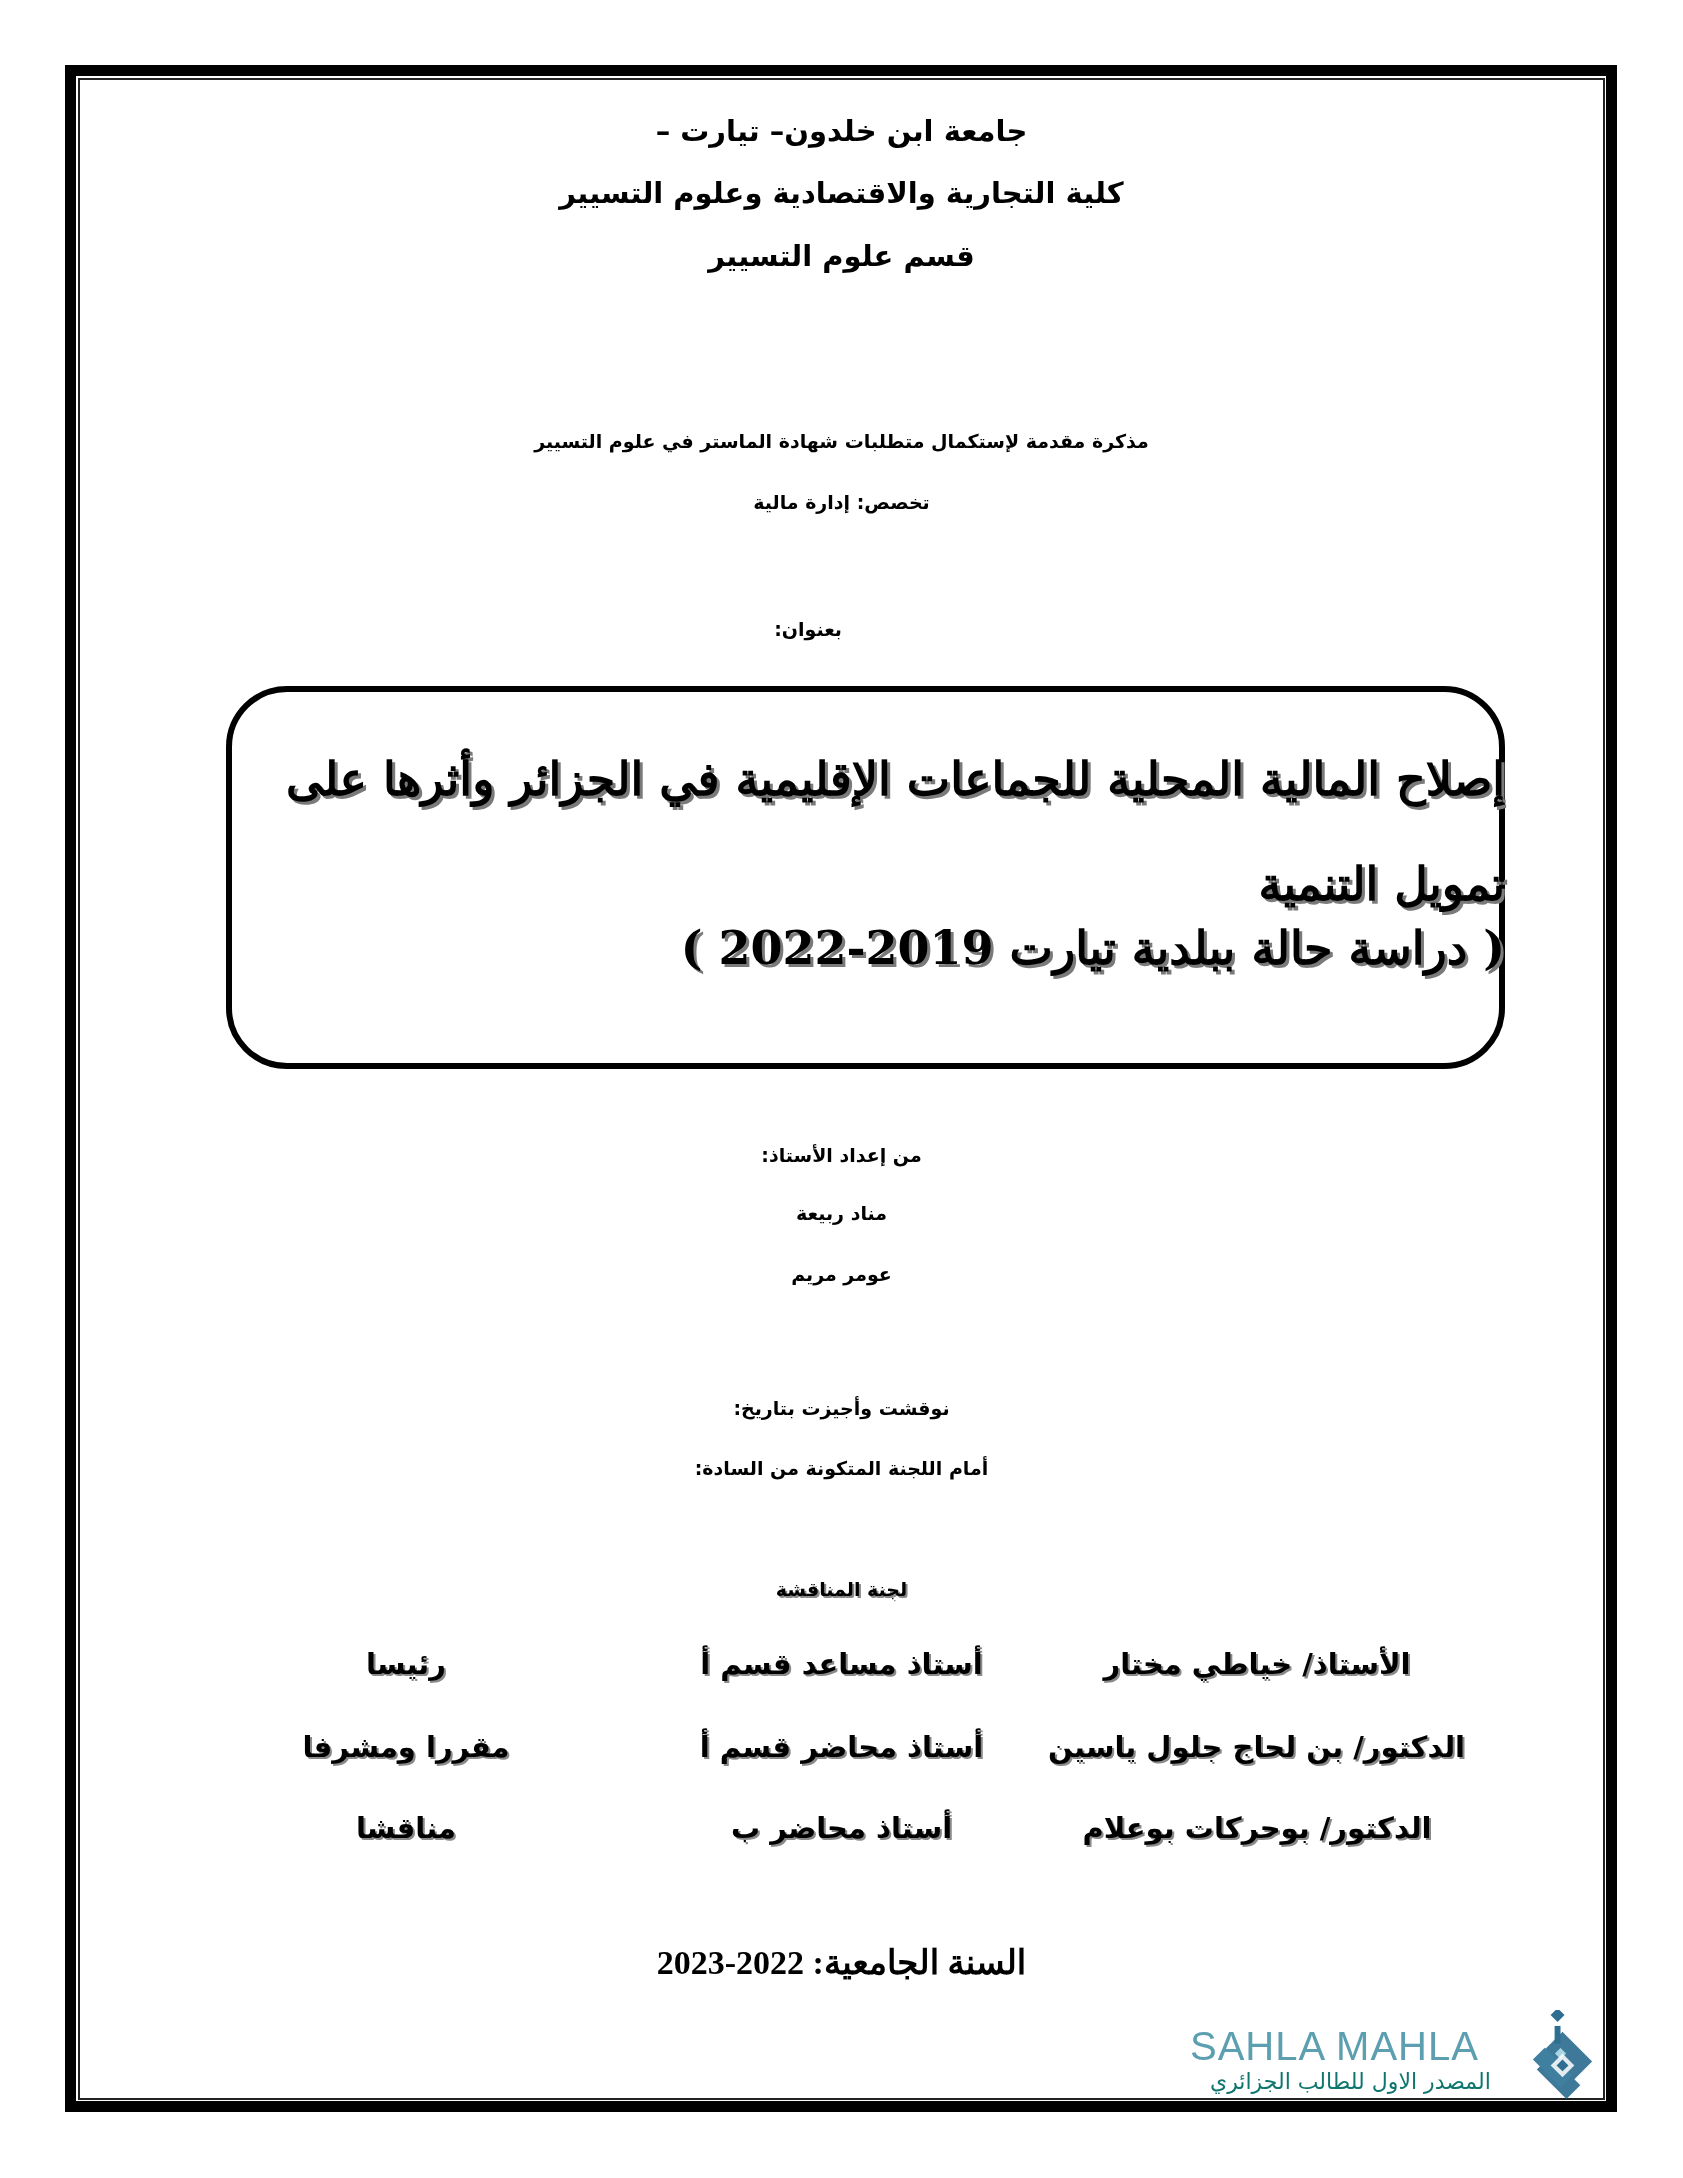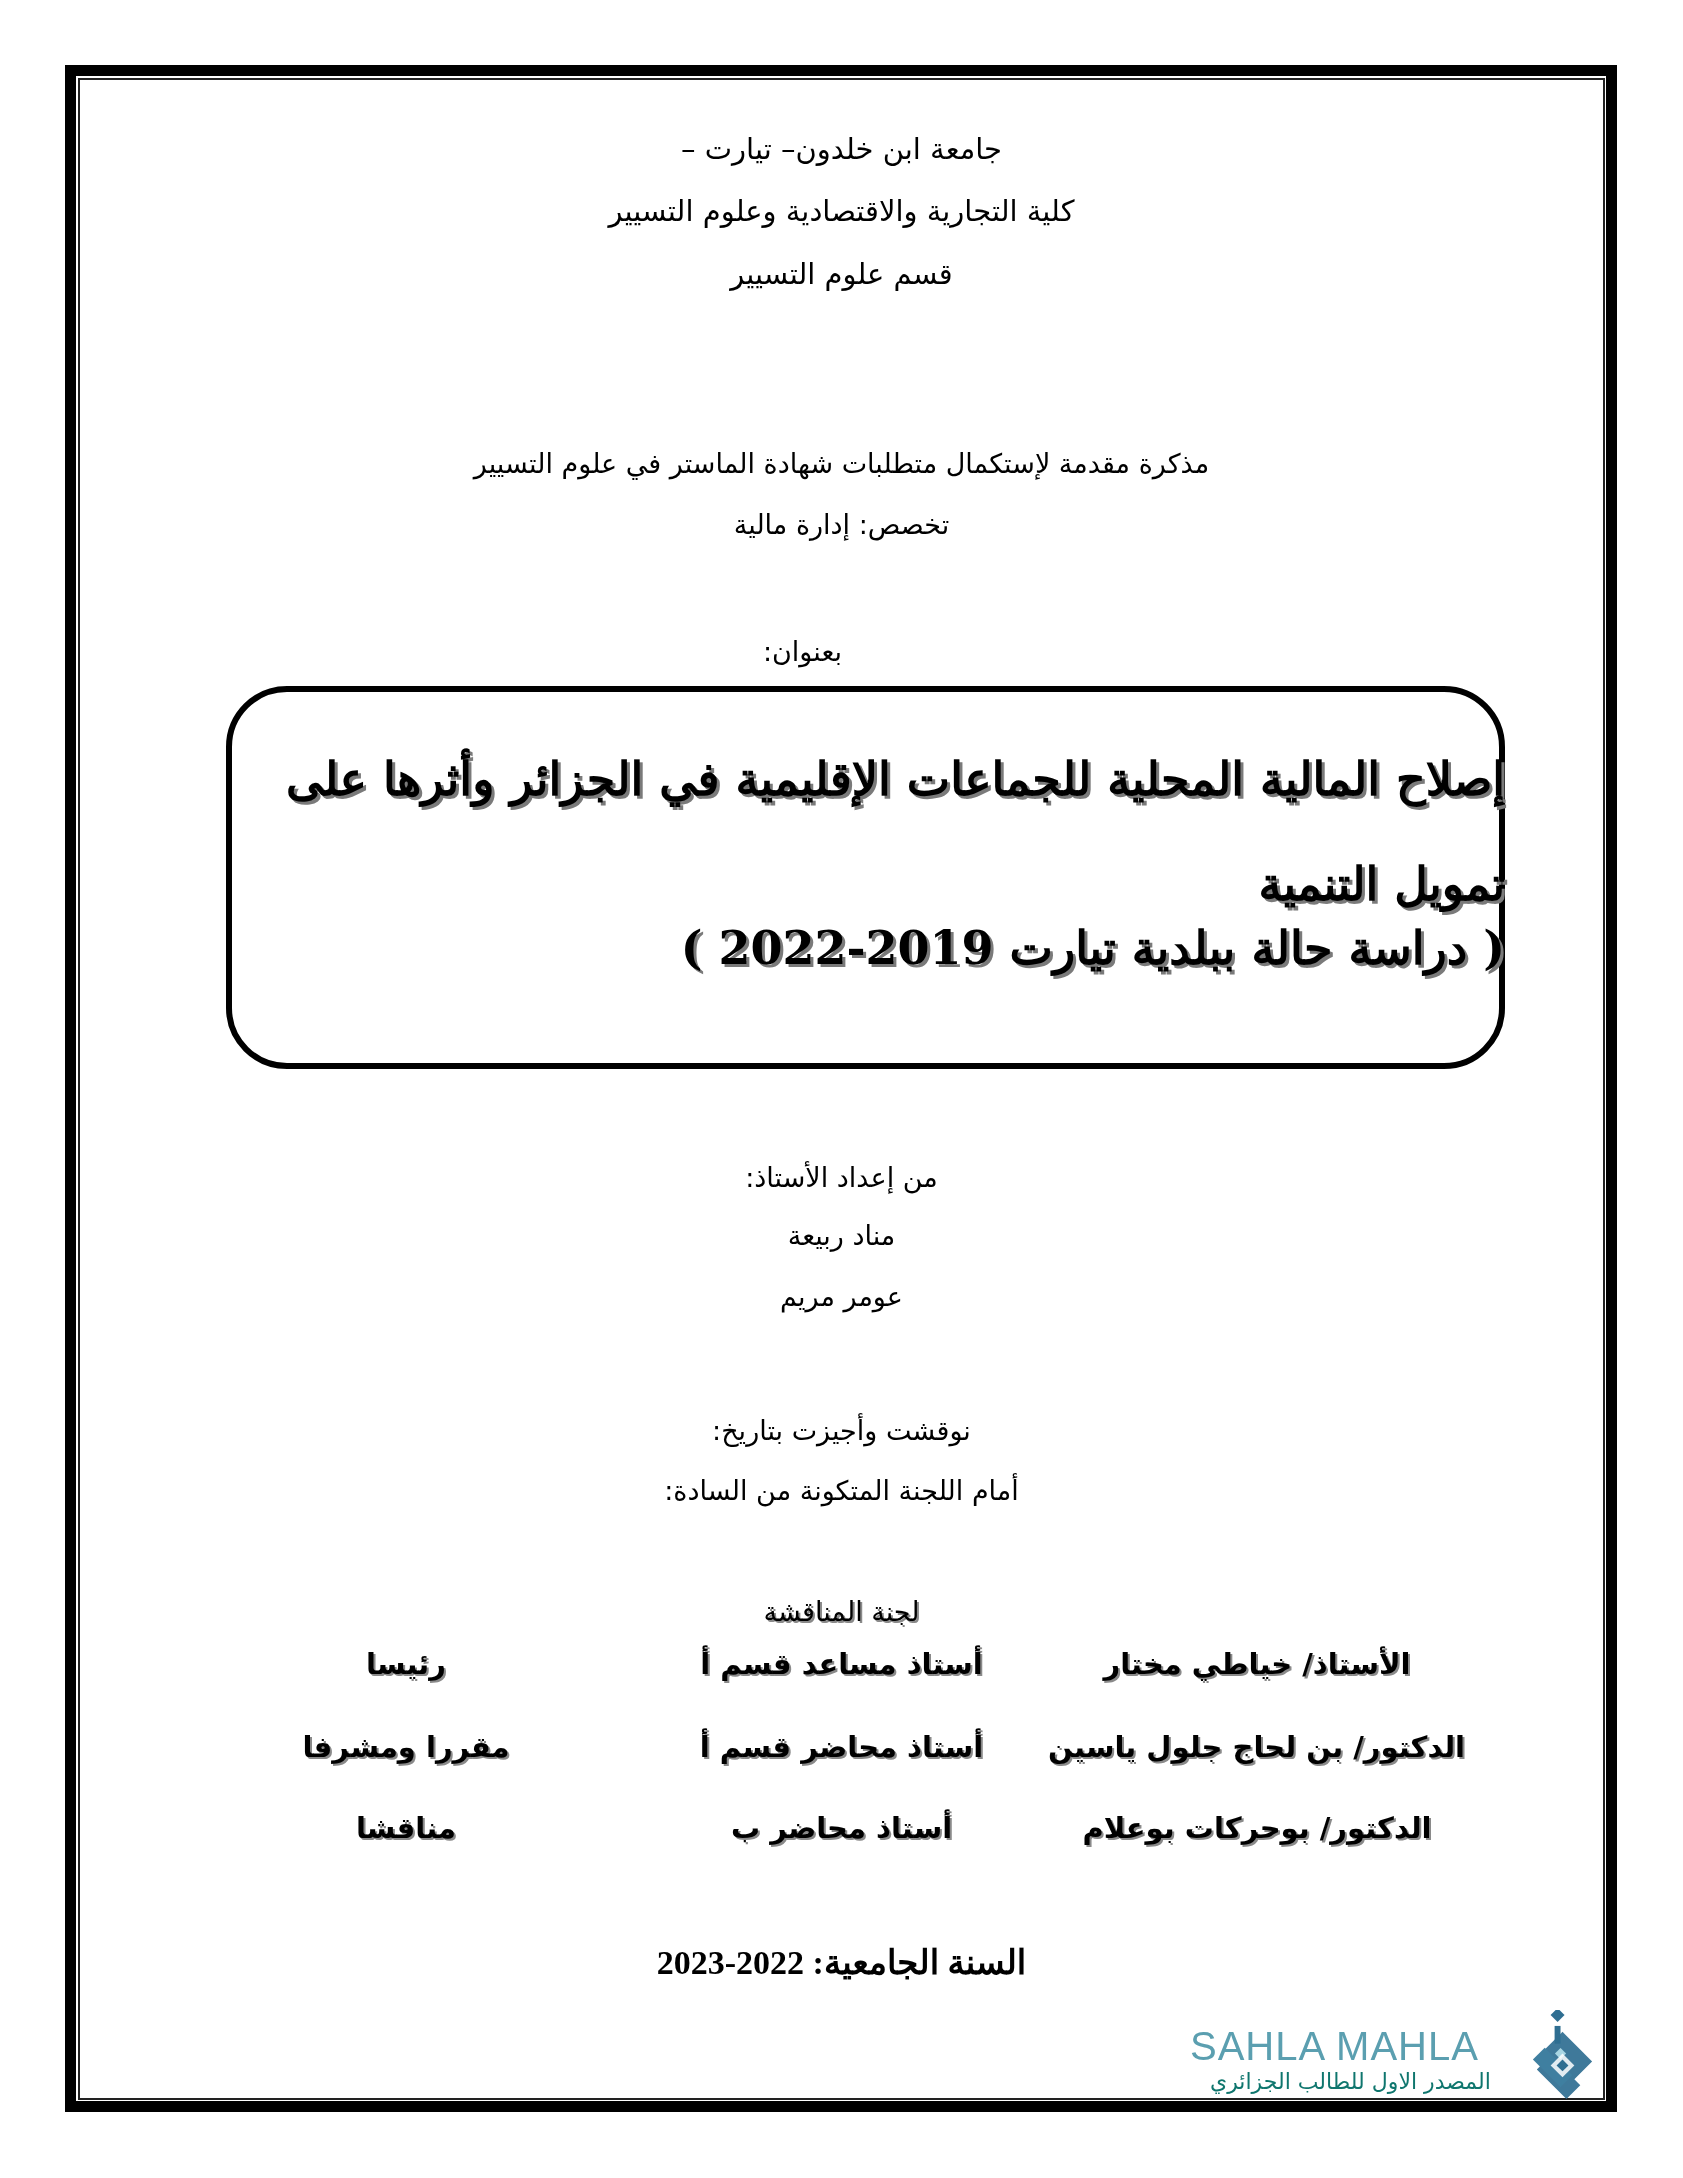--- a/index.html
+++ b/index.html
@@ -3,23 +3,23 @@
 <meta charset="utf-8">
 <style>
   html, body { margin:0; padding:0; background:#ffffff; }
   body { width:1683px; height:2178px; position:relative; overflow:hidden;
          font-family:"DejaVu Sans","Liberation Sans",sans-serif; color:#000; }
   .frame-outer { position:absolute; left:65px; top:65px; width:1552px; height:2047px;
                  border:11px solid #000; box-sizing:border-box; }
   .frame-inner { position:absolute; left:78px; top:78px; width:1527px; height:2022px;
                  border:2px solid #222; box-sizing:border-box; }
   .line { position:absolute; left:0; width:1683px; text-align:center; direction:rtl;
-          font-weight:normal; white-space:nowrap; line-height:1;margin-top:18px; }
+          font-weight:bold; white-space:nowrap; line-height:1; }
   .hdr { font-size:29px; }
-  .sub { font-size:27px; }
+  .sub { font-size:19px; }
   .title-box { position:absolute; left:226px; top:686px; width:1279px; height:383px;
                border:6px solid #000; border-radius:61px; box-sizing:border-box; }
   .title-line { position:absolute; left:226px; width:1279px; text-align:right; direction:rtl;
                 font-weight:bold; font-size:46px; white-space:nowrap; line-height:1;
                 font-family:"DejaVu Serif","Liberation Serif",serif;
                 text-shadow:3px 3px 0 #7a7a7a; }
   .committee-row { position:absolute; left:0; width:1683px; height:40px; direction:rtl; }
   .cell { position:absolute; font-weight:bold; font-size:29px; white-space:nowrap; line-height:1;
           text-align:center; text-shadow:2px 2px 0 #8a8a8a; }
   .c-name { left:1049px; width:416px; }

